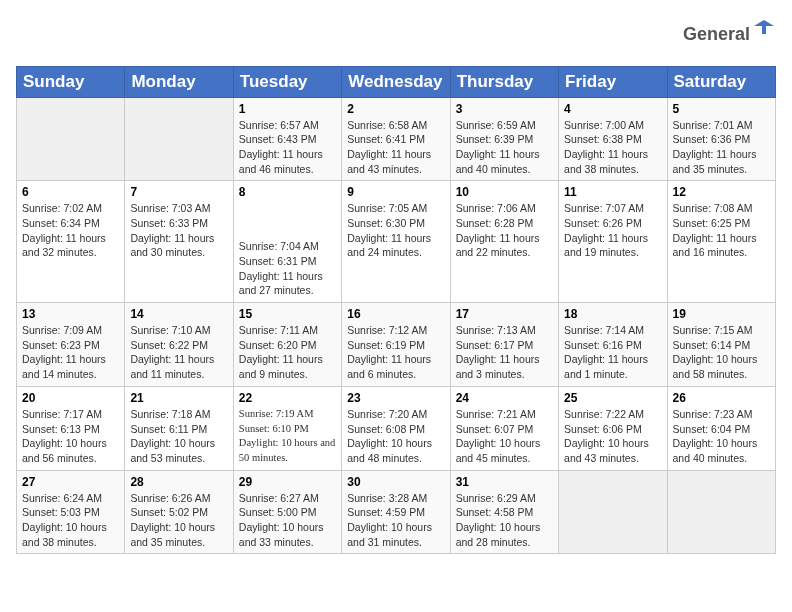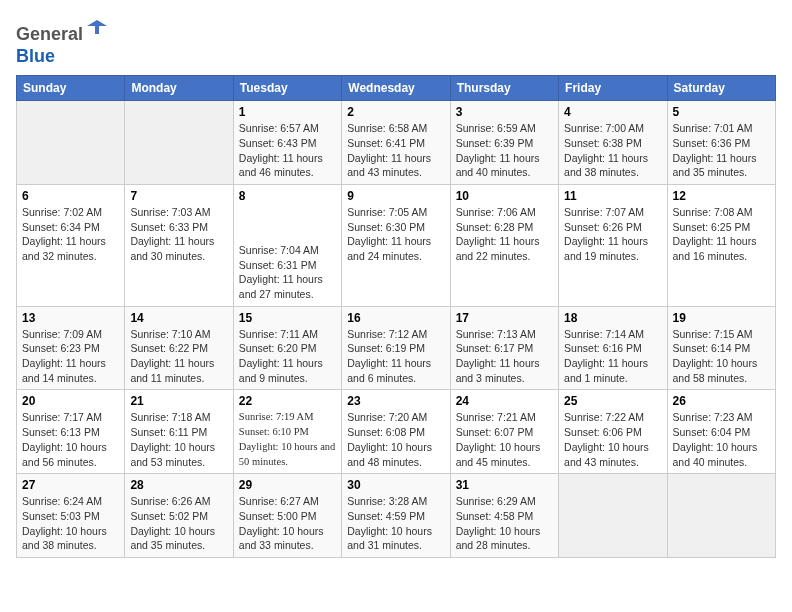--- a/index.html
+++ b/index.html
@@ -5,23 +5,23 @@
     * { box-sizing: border-box; margin: 0; padding: 0; }
     body {
       font-family: Arial, sans-serif;
       background: #fff;
       width: 792px;
       min-height: 612px;
       padding: 16px;
     }
     .header {
       display: flex;
-      justify-content: space-between;
+      justify-content: flex-end;
       align-items: flex-start;
-      margin-bottom: 8px;
+      margin-bottom: 20px;
     }
     .logo {
       display: flex;
       align-items: center;
     }
     .logo-text {
       font-size: 18px;
       font-weight: bold;
       line-height: 1.2;
     }
@@ -47,21 +47,21 @@
     .calendar {
       width: 100%;
       border-collapse: collapse;
       font-size: 11px;
     }
     .calendar th {
       background-color: #4472c4;
       color: #fff;
       text-align: left;
       padding: 5px 6px;
-      font-size: 12px;
+      font-size: 17px;
       border: 1px solid #3a60a8;
     }
     .calendar td {
       border: 1px solid #ccc;
       vertical-align: top;
       padding: 4px 5px;
       width: calc(100% / 7);
       min-height: 80px;
       background: #fff;
     }
@@ -89,23 +89,20 @@
 </head>
 <body>
 
 <div class="header">
   <div class="logo">
     <div>
       <div class="logo-text">
         <span class="logo-general">General</span><svg class="logo-icon" viewBox="0 0 24 24">
             <polygon points="12,4 22,10 14,10 14,18 10,18 10,10 2,10" fill="#4472c4"></polygon>
           </svg>
-      </div>
-      <div class="logo-text">
-        <span class="logo-blue">Blue</span>
       </div>
     </div>
   </div>
 </div>
 
 <table class="calendar">
   <thead>
     <tr>
     <th>Sunday</th>
         <th>Monday</th>

